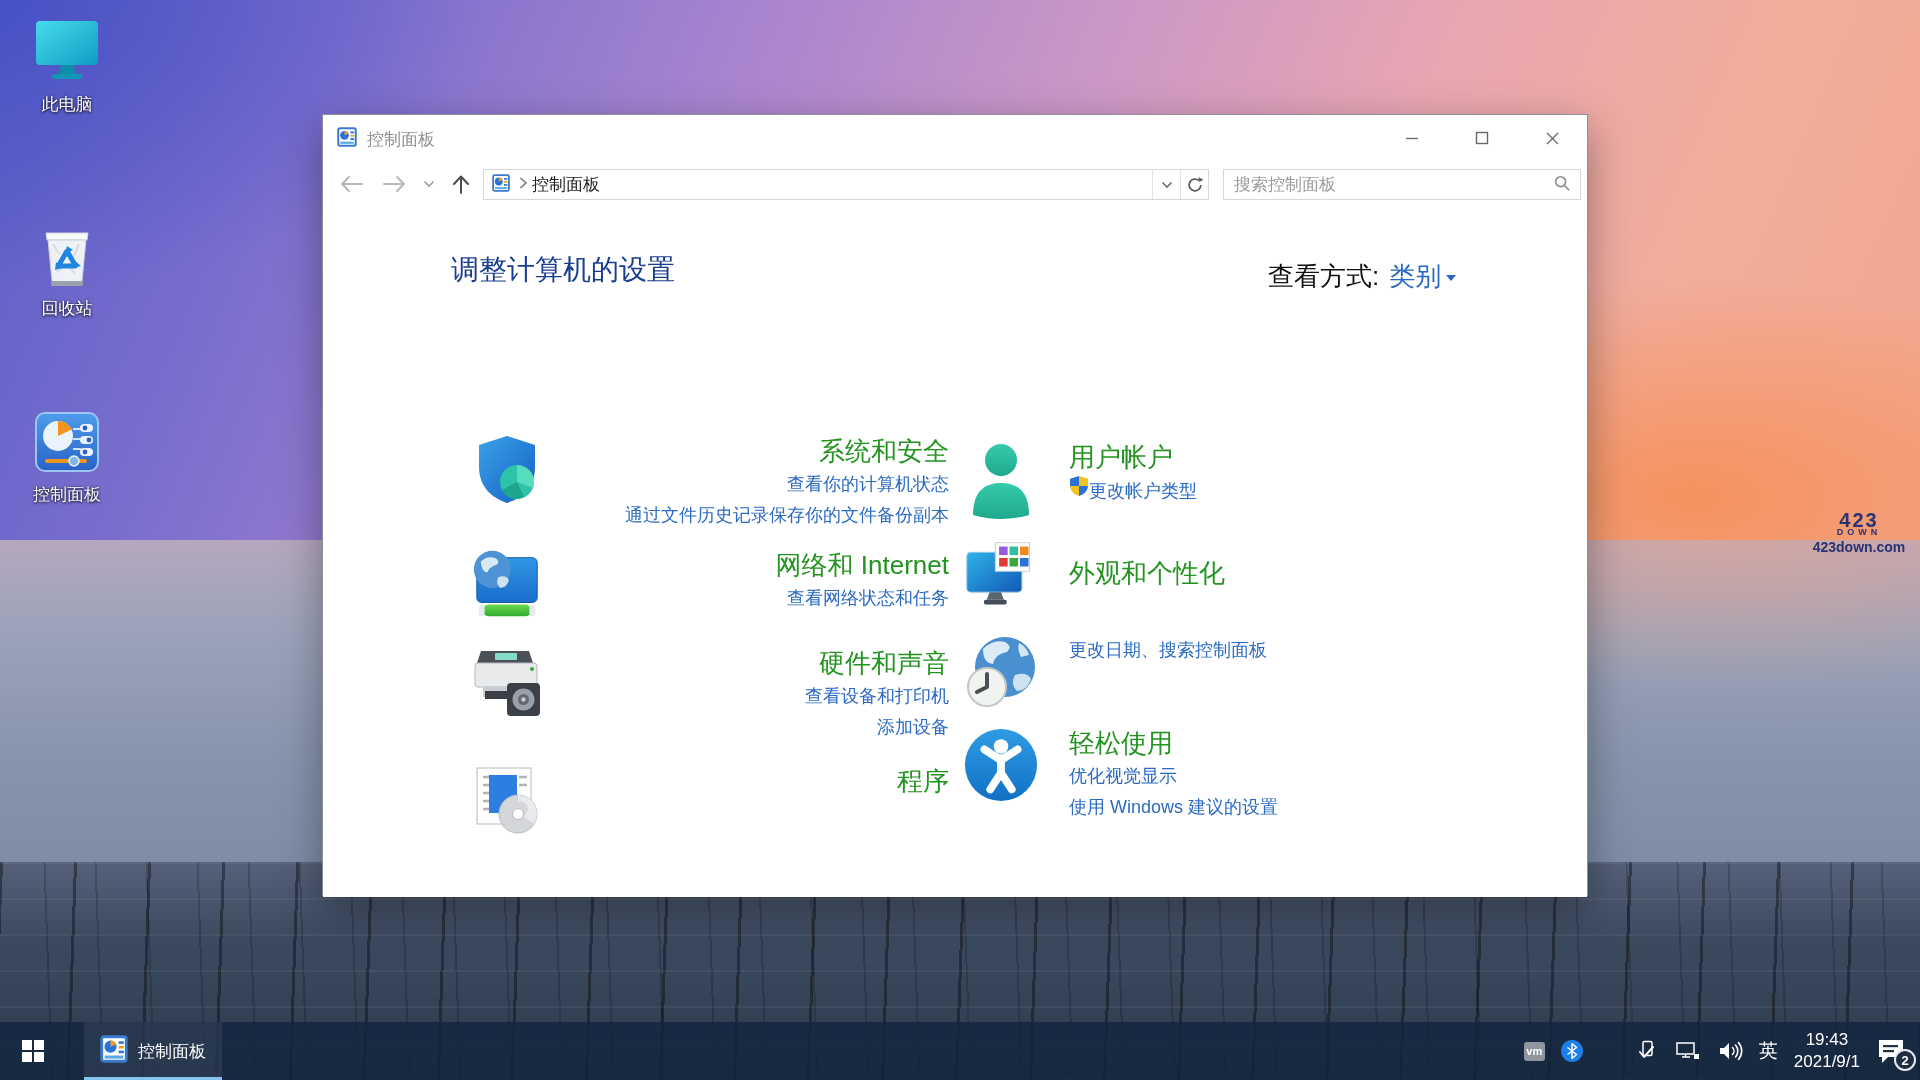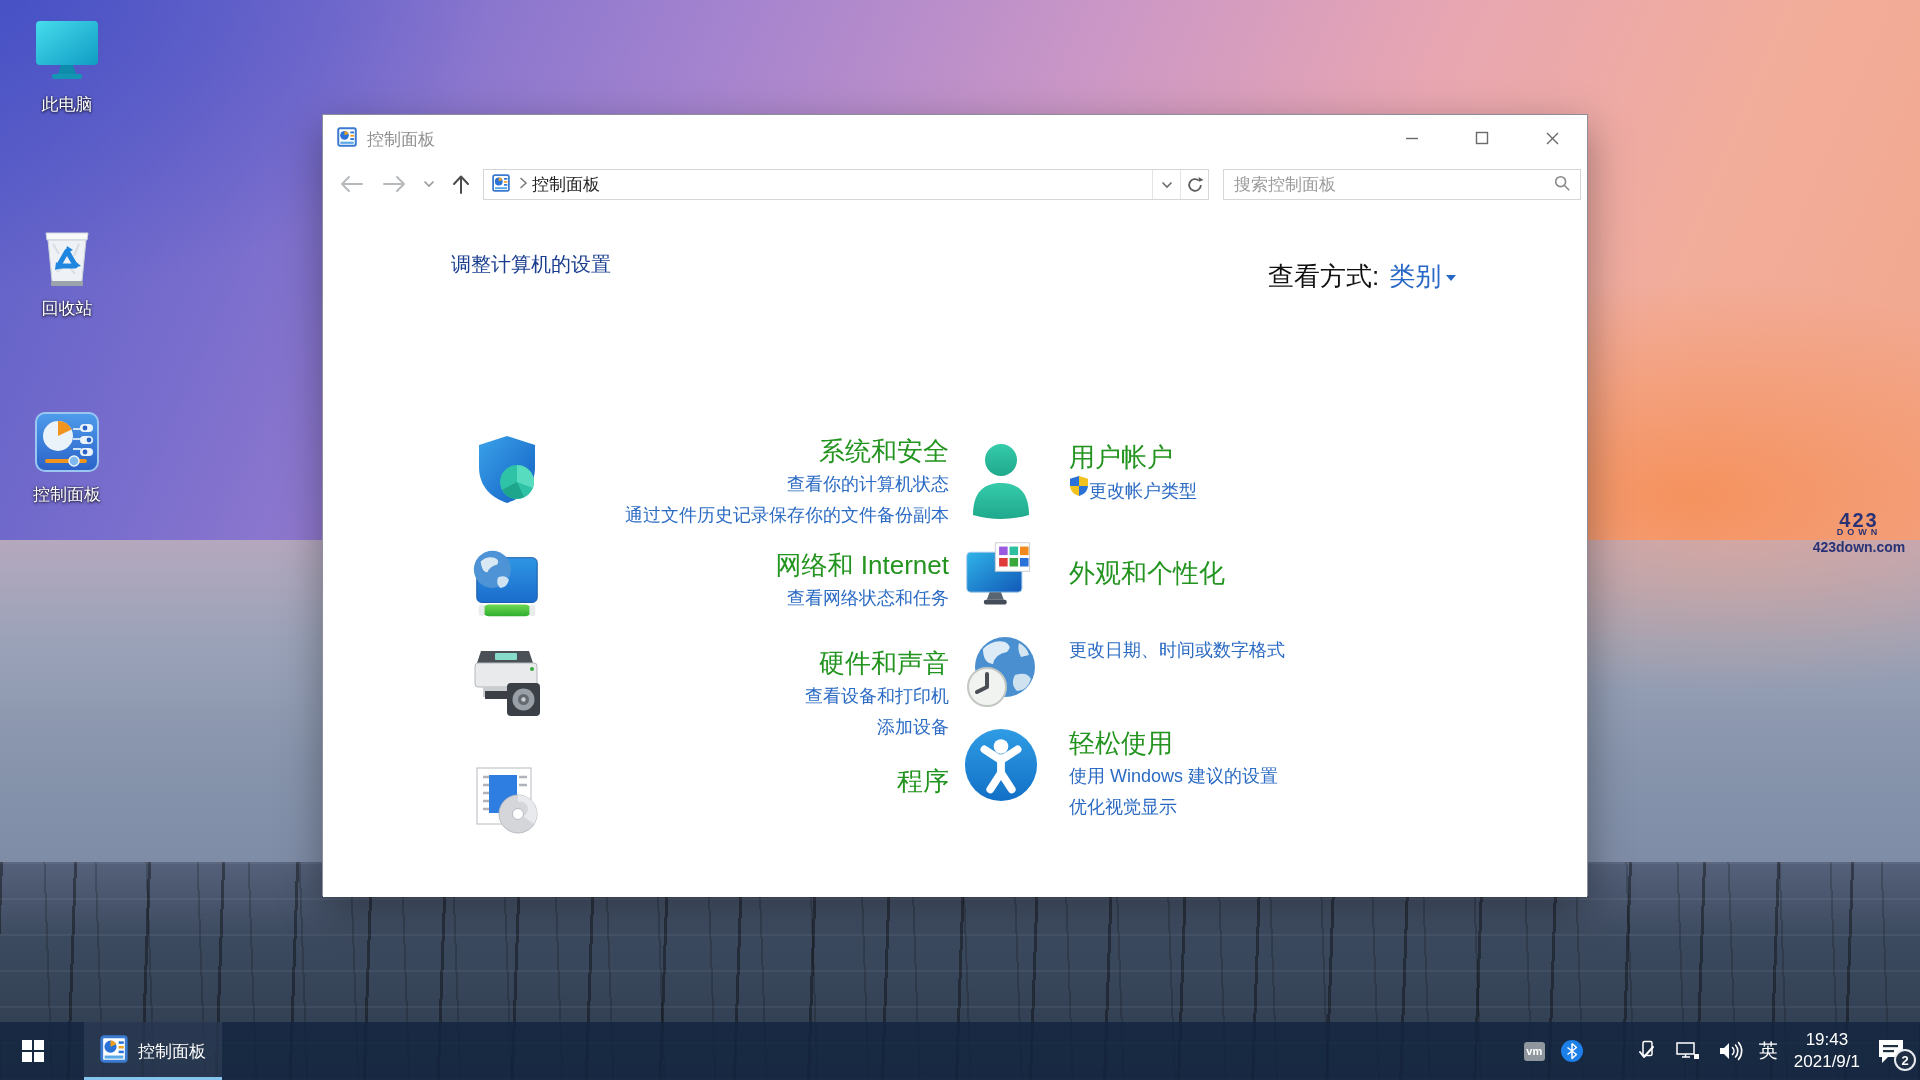--- a/index.html
+++ b/index.html
@@ -54,21 +54,21 @@
   .addr-box .crumb-chev { margin:0 4px 0 8px; }
   .addr-box .crumb-txt { font-size:17px; color:#222; }
   .addr-ctl { position:absolute; top:0; height:29px; width:28px; border-left:1px solid #e4e4e4; display:flex; align-items:center; justify-content:center; cursor:pointer; }
   #addr-drop { right:28px; } #addr-refresh { right:0; }
   .search-box { position:absolute; left:900px; top:8px; width:358px; height:31px; border:1px solid #d6d6d6; background:#fff; display:flex; align-items:center; }
   .search-box input { flex:1; border:none; outline:none; font-size:17px; color:#222; padding-left:10px; font-family:inherit; }
   .search-box input::placeholder { color:#9b9b9b; }
   .search-box .mag { margin-right:9px; }
 
   .content { position:absolute; left:0; top:92px; width:100%; height:690px; background:#fff; }
-  .page-head { position:absolute; left:128px; top:44px; font-size:20px; color:#1a3e8f; }
+  .page-head { position:absolute; left:128px; top:44px; font-size:28px; color:#1a3e8f; }
   .view-by { position:absolute; left:945px; top:52px; font-size:26px; color:#111; display:flex; align-items:center; cursor:default; }
   .view-by .vb-val { color:#2767c5; margin-left:10px; cursor:pointer; }
   .view-by .vb-caret { width:0; height:0; border-left:5px solid transparent; border-right:5px solid transparent; border-top:6px solid #2767c5; margin-left:5px; margin-top:3px; }
 
   .cat { position:absolute; cursor:default; }
   .cat-icon { position:absolute; left:0; top:0; width:76px; display:flex; justify-content:center; }
   .cat-body { display:flex; flex-direction:column; }
   .cat-title { font-size:26px; color:#23941f; line-height:36px; text-decoration:none; cursor:pointer; }
   .cat-link { font-size:18px; color:#2b6bc3; line-height:31px; text-decoration:none; cursor:pointer; }
   .cat-link-row { display:flex; align-items:center; line-height:31px; }
@@ -435,21 +435,21 @@
           <svg width="76" height="78" viewBox="0 0 76 78">
             <circle cx="42" cy="32" r="30" fill="#4a90d0"></circle>
             <path d="M20 14 q10-10 22-7 q8 4 2 10 q-12 2-14 12 q-10-1-10-15z" fill="#dcebf5"></path>
             <path d="M52 40 q12-4 16 4 q-4 12-14 12 q-7-7-2-16z" fill="#cfe2ef"></path>
             <path d="M56 8 q8 4 10 12 l-8 2 q-4-8-2-14z" fill="#d5e6f2"></path>
             <circle cx="24" cy="52" r="19" fill="#f1f3f1" stroke="#c3c8c3" stroke-width="2"></circle>
             <path d="M24 52 L24 39 M24 52 L14 57" stroke="#4a4f55" stroke-width="4" stroke-linecap="round"></path>
           </svg>
         </div>
         <div class="cat-body">
-          <a class="cat-link">更改日期、时间或数字格式</a>
+          <a class="cat-link">更改日期、搜索控制面板</a>
         </div>
       </div>
 
       <div class="cat col-r" id="cat-ease">
         <div class="cat-icon">
           <svg width="78" height="80" viewBox="0 0 78 80">
             <defs>
                 <linearGradient id="geas" x1="0" y1="0" x2="0" y2="1">
                   <stop offset="0" stop-color="#2f9ce4"></stop>
                   <stop offset="1" stop-color="#1270c6"></stop>
@@ -461,22 +461,22 @@
               <path d="M39 33 L39 48"></path>
               <path d="M39 35 L22 24"></path>
               <path d="M39 35 L56 24"></path>
               <path d="M39 48 L28 65"></path>
               <path d="M39 48 L50 65"></path>
             </g>
           </svg>
         </div>
         <div class="cat-body">
           <a class="cat-title">轻松使用</a>
+          <a class="cat-link">优化视觉显示</a>
           <a class="cat-link">使用 Windows 建议的设置</a>
-          <a class="cat-link">优化视觉显示</a>
         </div>
       </div>
     </div>
   </div>
 
   <div class="taskbar">
     <div class="start-btn">
       <svg width="22" height="22" viewBox="0 0 22 22">
         <rect x="0" y="0" width="10" height="10" fill="#fff"></rect>
         <rect x="12" y="0" width="10" height="10" fill="#fff"></rect>

